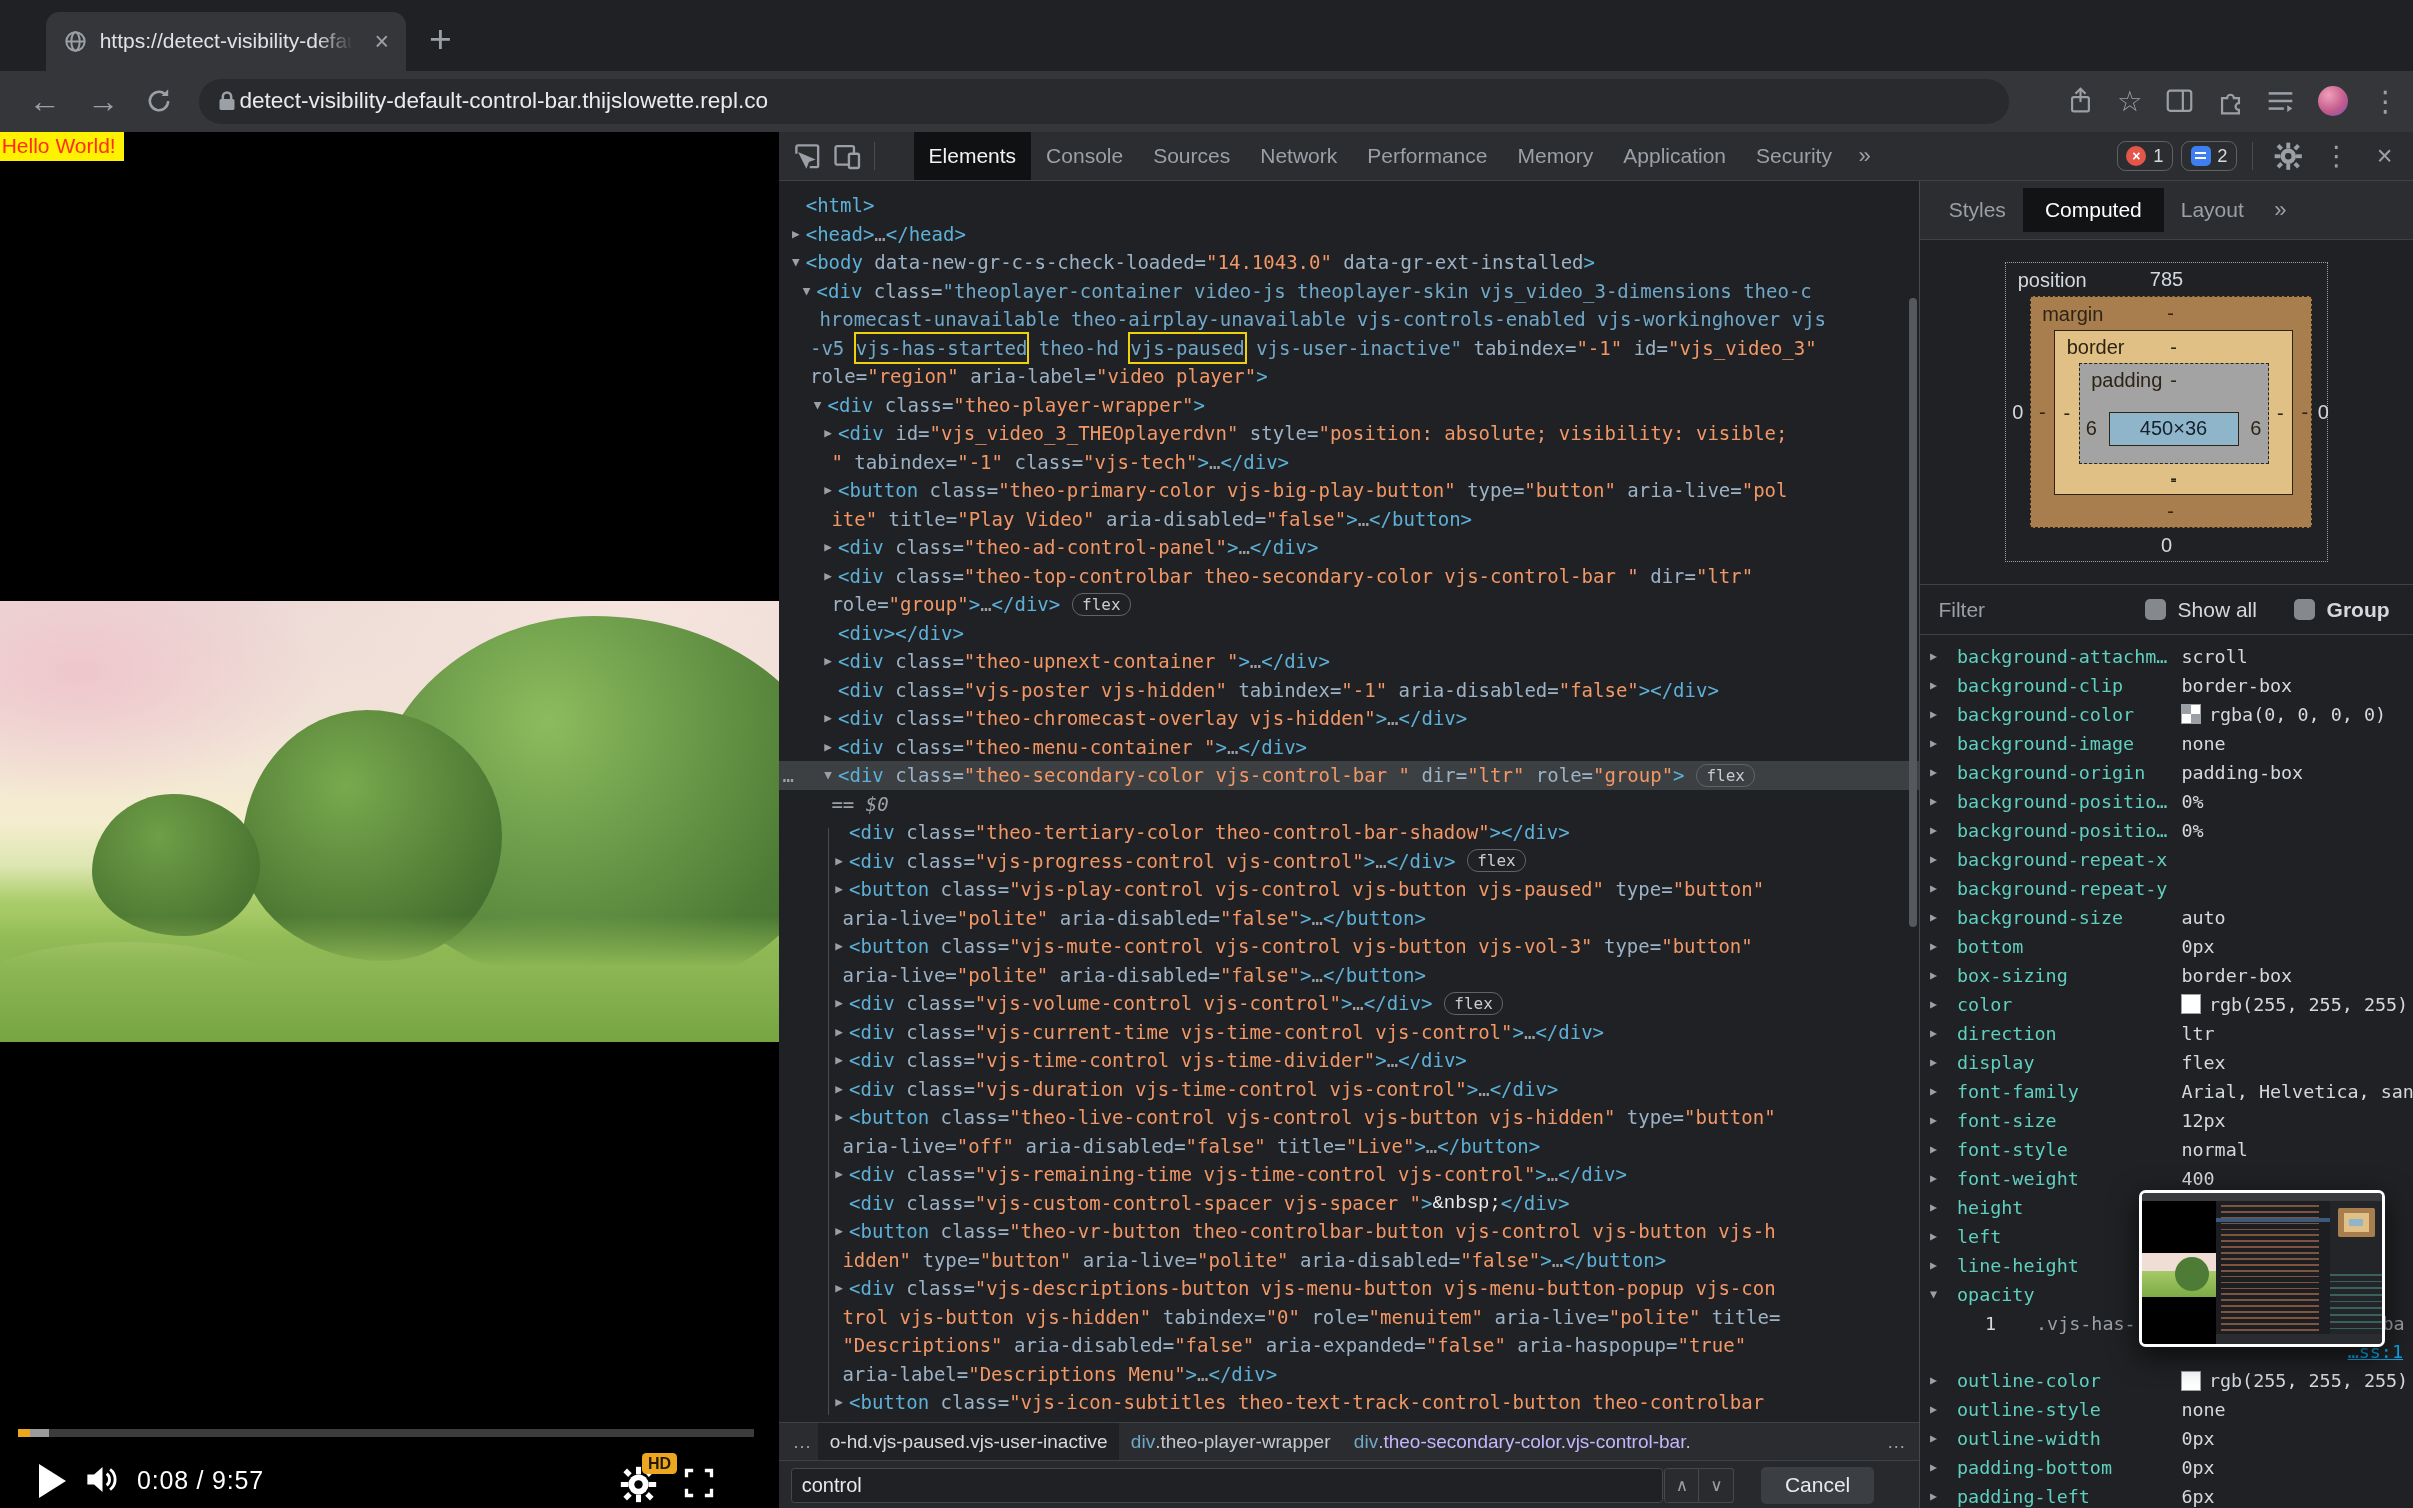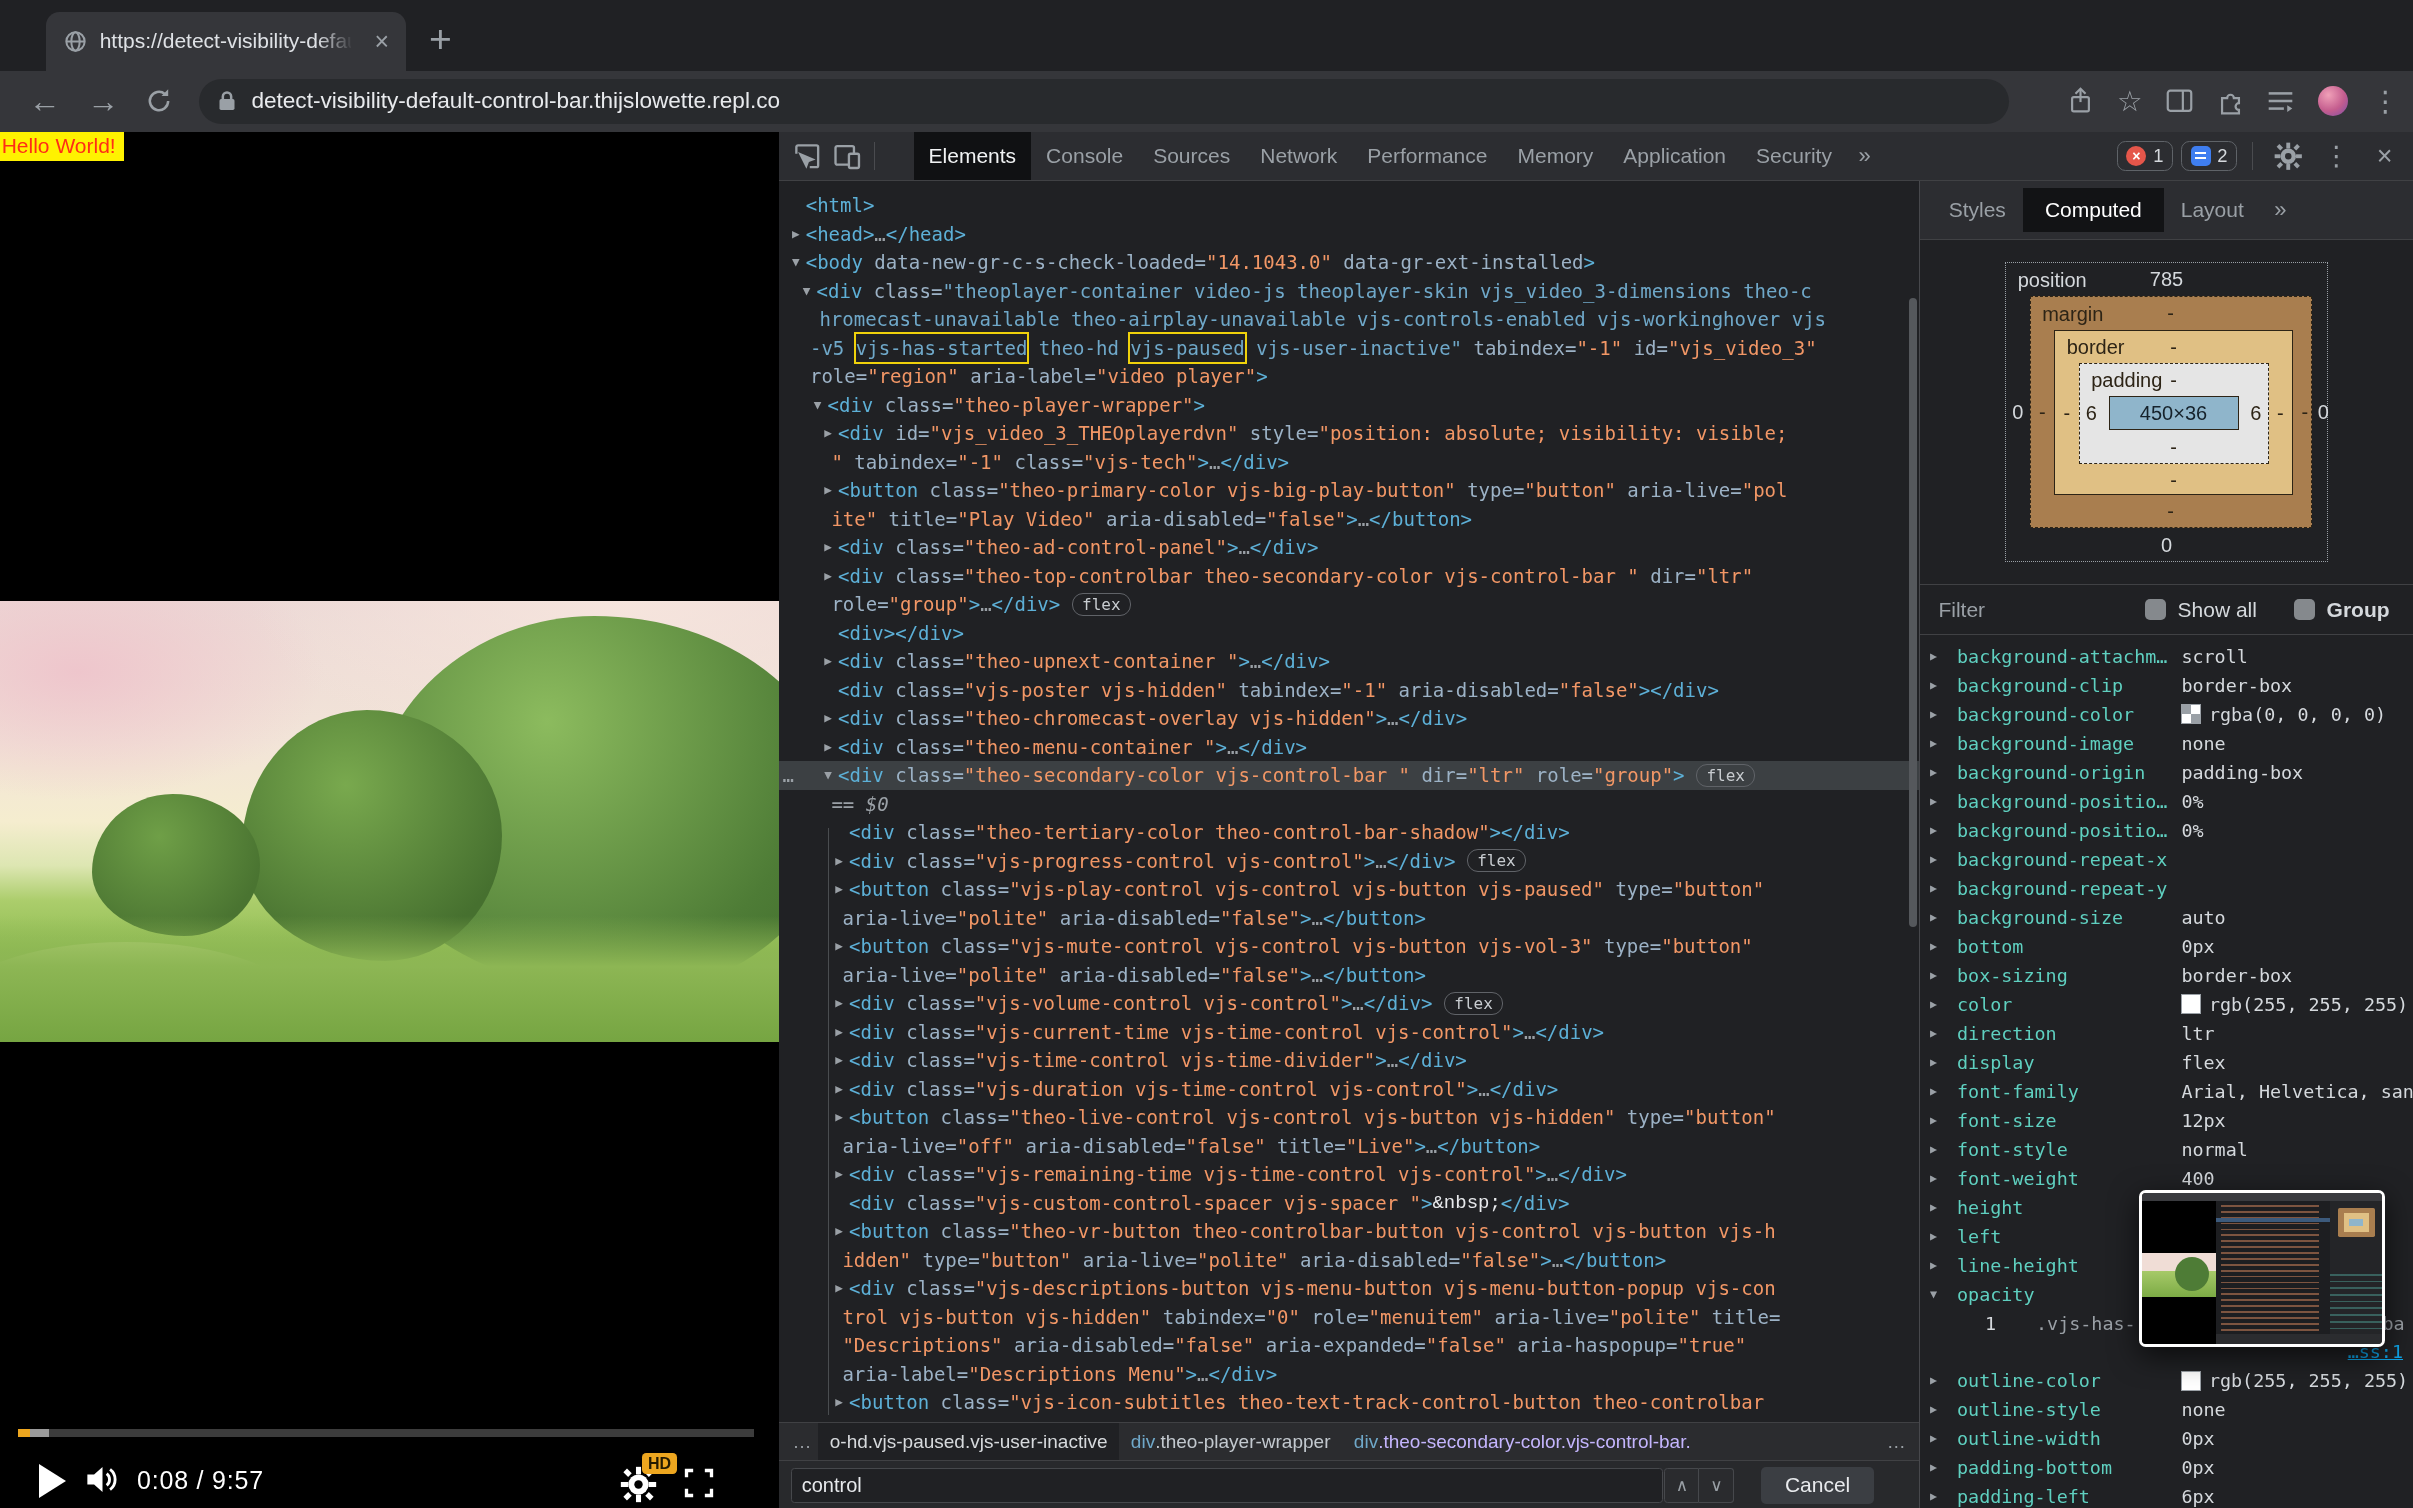--- a/index.html
+++ b/index.html
@@ -13,21 +13,21 @@
   #tab-fade { position:absolute; right:44px; top:18.4px; width:45px; height:28.5px; background:linear-gradient(90deg,rgba(53,54,58,0),#35363a 80%); }
   #tab-close { margin-left:auto; color:#9aa0a6; font-size:25px; line-height:25px; }
   #newtab { position:absolute; left:429px; top:17px; color:#9aa0a6; font-size:39px; font-weight:300; }
   .globe { flex:0 0 25px; margin-right:11.7px; }
 
   #toolbar { position:absolute; left:0; top:71px; width:100%; height:60px; background:#35363a; }
   .navbtn { position:absolute; top:11.7px; color:#9aa0a6; font-size:32px; }
   #back { left:28.5px; } #forward { left:87px; }
   #reload { position:absolute; left:144px; top:15px; }
   #urlbar { position:absolute; left:199px; top:7.5px; width:1810px; height:45px; background:#282a2d; border-radius:22.6px; display:flex; align-items:center; padding:0 18.4px; }
-  #url-text { color:#e8eaed; font-size:22.6px; margin-left:14px; white-space:nowrap; }
+  #url-text { color:#e8eaed; font-size:22.6px; margin-left:2px; white-space:nowrap; }
   #tb-icons { position:absolute; right:13.4px; top:0; height:60px; display:flex; align-items:center; gap:23.5px; }
   #star { color:#9aa0a6; font-size:28.5px; }
   #kebab { color:#9aa0a6; font-size:28.5px; letter-spacing:0; }
   #avatar { width:30px; height:30px; border-radius:50%; background:radial-gradient(circle at 35% 30%,#f0a0b8,#c45d8e 55%,#7b4fa8); }
 
   
   #page { position:absolute; left:0; top:132px; width:779px; height:1377px; background:#000; overflow:hidden; }
   #hello { position:absolute; left:0; top:0; background:#fff200; color:#ff2d16; font-size:21px; padding:1.7px 8.4px 3.4px 1.7px; }
   #art { position:absolute; left:0; top:469px; width:779px; height:441px; overflow:hidden;
     background:
@@ -105,21 +105,21 @@
 
   #boxmodel { height:344px; flex:0 0 344px; display:flex; align-items:center; justify-content:center; }
   .bm { position:relative; display:flex; flex-direction:column; align-items:center; font-size:20px; }
   .bm-label { position:absolute; left:11.7px; top:5.9px; }
   .bm-row { height:32px; line-height:32px; text-align:center; width:100%; }
   .bm-mid { display:flex; align-items:center; justify-content:space-between; width:100%; flex:1; }
   .bm-side { min-width:23.5px; text-align:center; }
   .bm.pos { width:323px; height:300px; border:1.7px dotted #9aa0a6; color:#d5d9dd; }
   .bm.margin { width:282px; height:232px; background:#a97e4f; border:0.8px dashed #2d2416; color:#2d2416; }
   .bm.border { width:239px; height:165px; background:#e0c084; border:0.8px solid #2d2416; color:#2d2416; }
-  .bm.padding { width:195px; height:101px; background:#e5e5e5; border:0.8px dashed #2d2416; color:#2d2416; }
+  .bm.padding { width:195px; height:101px; background:#a3a3a3; border:0.8px dashed #2d2416; color:#2d2416;gap:16px; }
   .bm.content { width:130px; height:34px; background:#8fb5cb; border:0.8px solid #2d2416; color:#16222b; display:flex; align-items:center; justify-content:center; flex-direction:row; }
 
   #filter-row { height:51px; flex:0 0 51px; border-top:0.8px solid #404144; border-bottom:0.8px solid #404144; display:flex; align-items:center; padding:0 18.4px; font-size:21px; }
   #filter-label { color:#9aa0a6; flex:1; }
   .chk { width:21px; height:21px; background:#85898d; border-radius:5px; margin-right:11.7px; }
   .chk-label { color:#d5d9dd; margin-right:37px; }
   .chk-label:last-child { margin-right:5px;font-weight:bold; }
 
   #props { flex:1; overflow:hidden; padding-top:6.7px; font-family:"DejaVu Sans Mono",monospace; font-size:18.4px; position:relative; }
   .prow { height:29px; line-height:29px; display:flex; padding-left:10px; align-items:center; }

